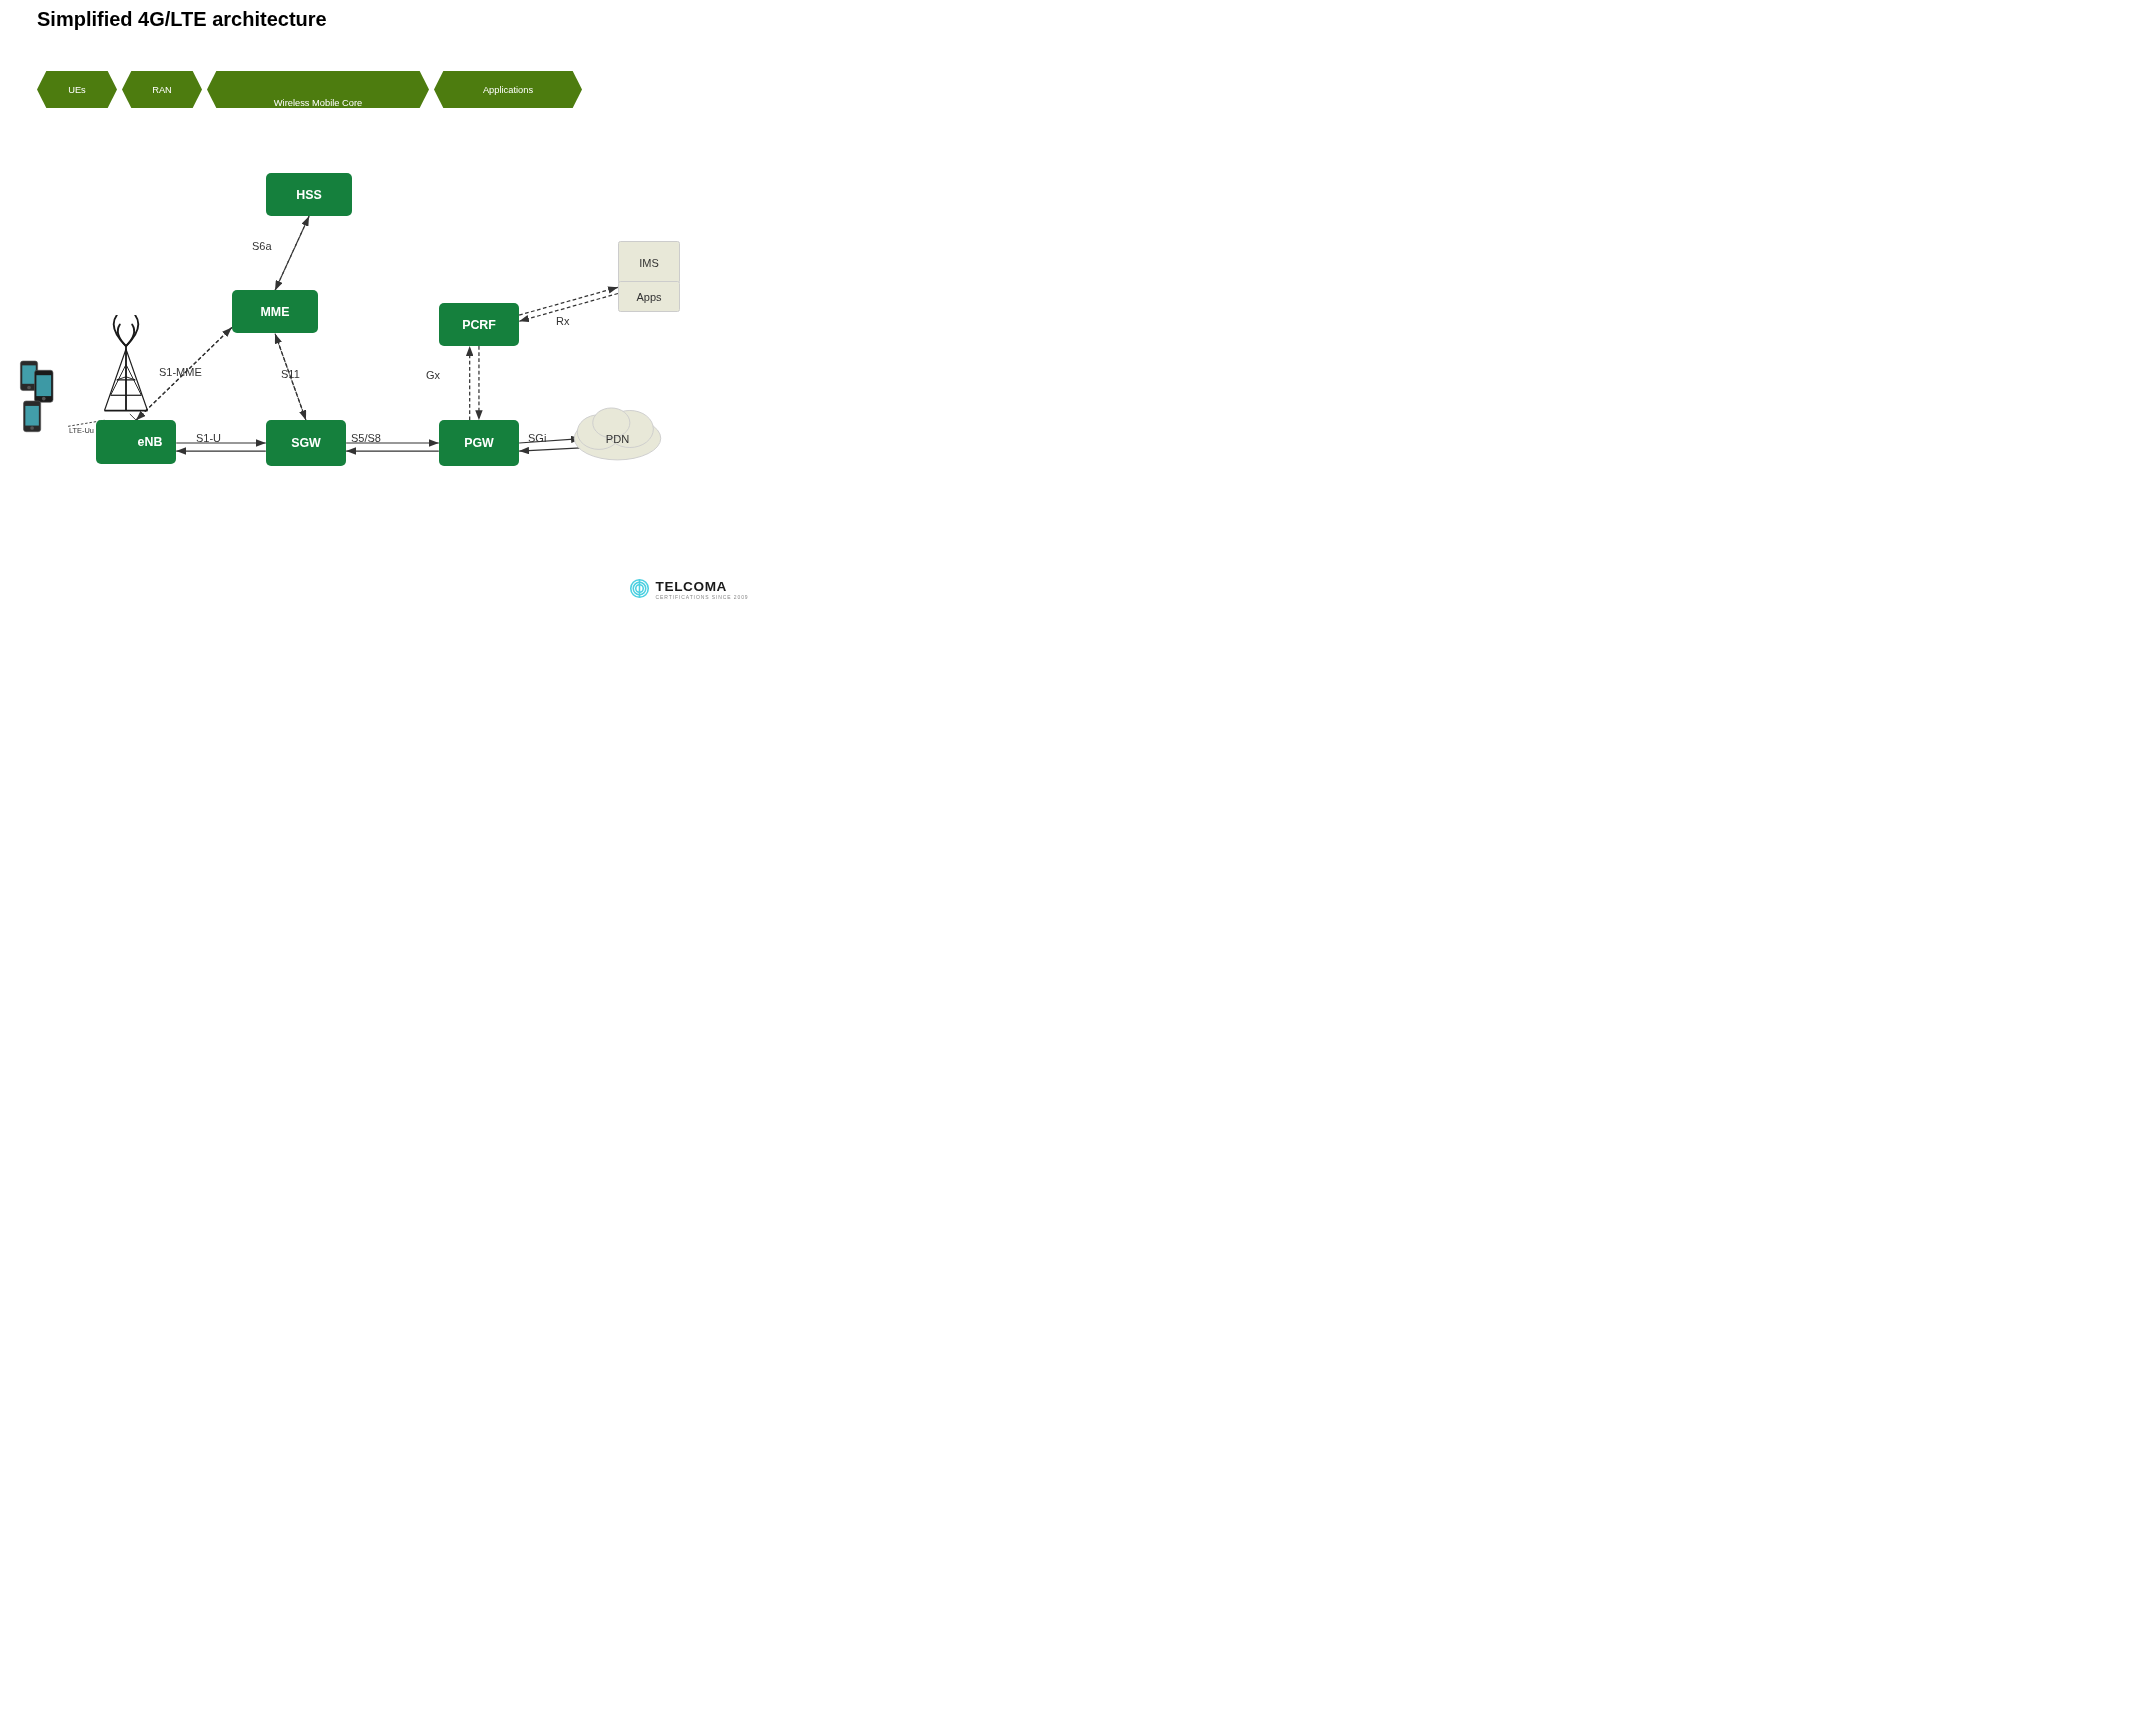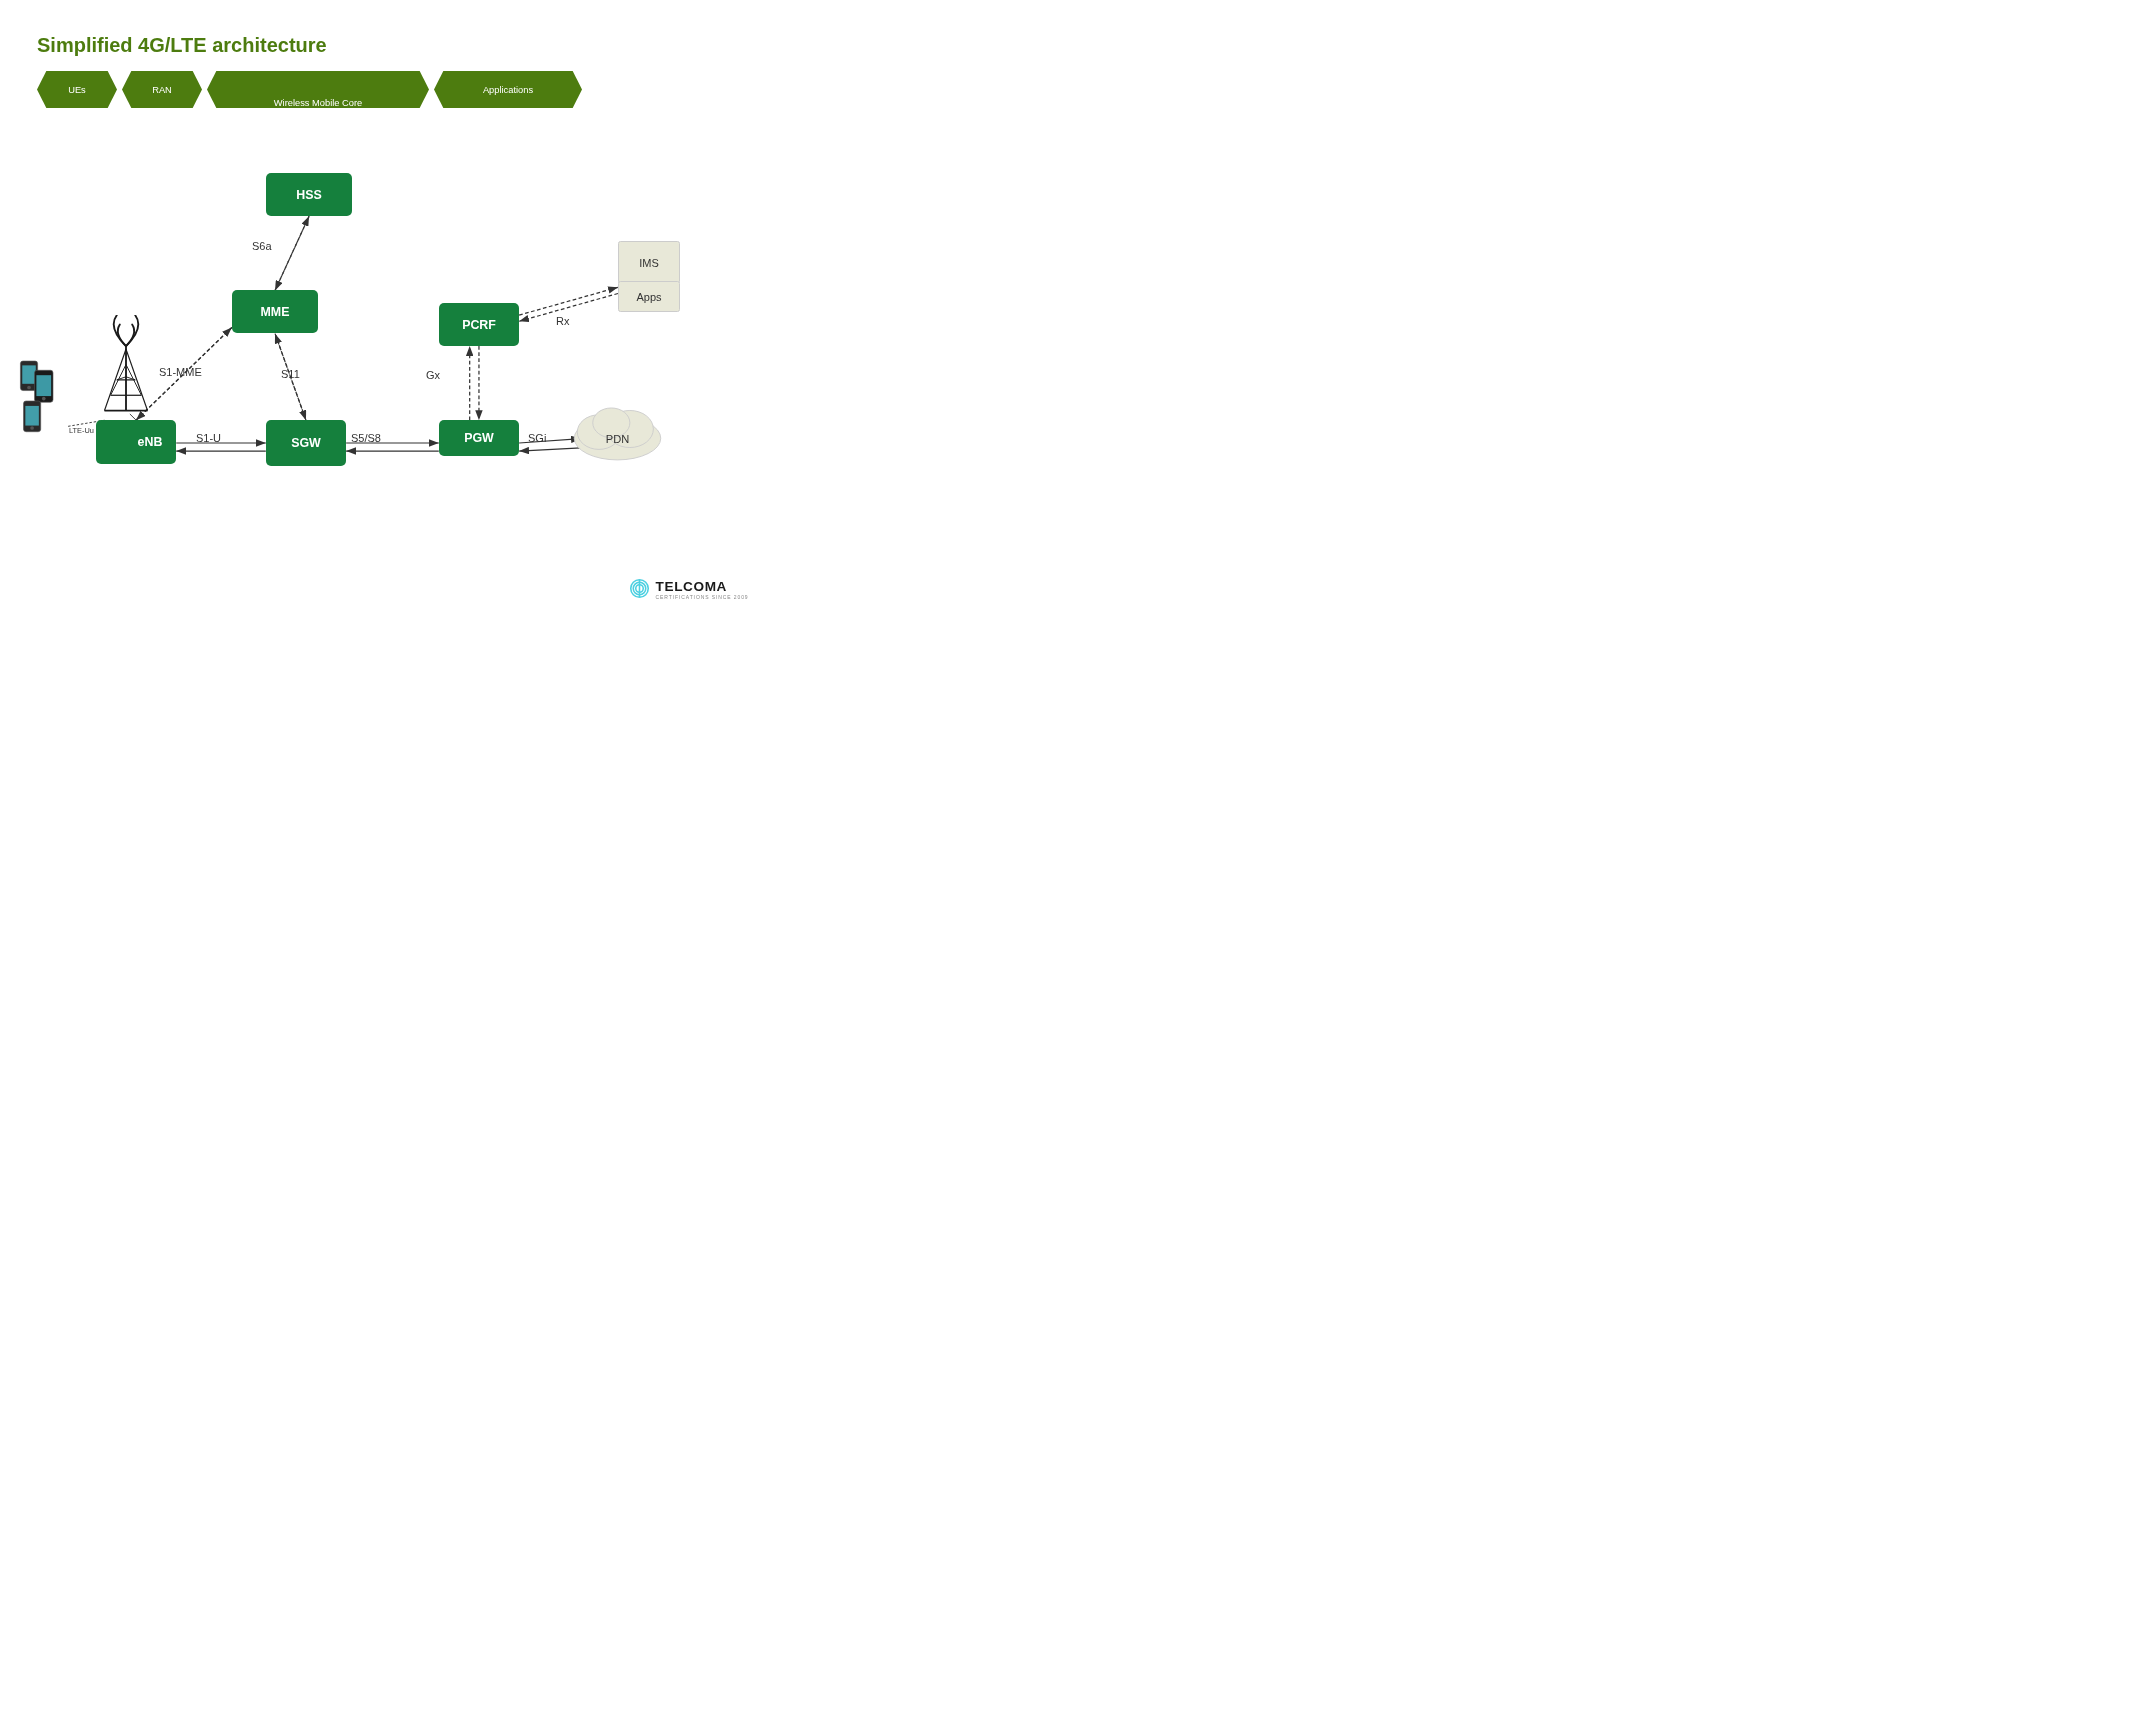--- a/index.html
+++ b/index.html
@@ -12,25 +12,25 @@
       overflow: hidden;
     }
     .page {
       width: 767px;
       height: 616px;
       background: #fff;
       position: relative;
     }
     .title {
       position: absolute;
-      top: 34px;
+      top: 8px;
       left: 37px;
       font-size: 20px;
       font-weight: bold;
-      color: #4d7c0f;
+      color: #000000;
     }
 
     
     .arrow-row {
       position: absolute;
       top: 68px;
       left: 37px;
       display: flex;
       align-items: center;
       gap: 0px;
@@ -255,21 +255,21 @@
   </div>
 
   <div class="node" style="left:96px; top:420px; width:80px; height:44px;padding-left:28px;">
     <span>eNB</span>
   </div>
 
   <div class="node" style="left:266px; top:420px; width:80px; height:46px;">
     <span>SGW</span>
   </div>
 
-  <div class="node" style="left:439px; top:420px; width:80px; height:36px;text-align:center;">
+  <div class="node" style="left:439px; top:420px; width:80px; height:46px;text-align:center;">
     <span>PGW</span>
   </div>
 
   <div class="node" style="left:439px; top:303px; width:80px; height:43px;">
     <span>PCRF</span>
   </div>
 
   <div class="app-box" style="left:618px; top:241px; width:62px; height:43px;">
     <span>IMS</span>
   </div>

